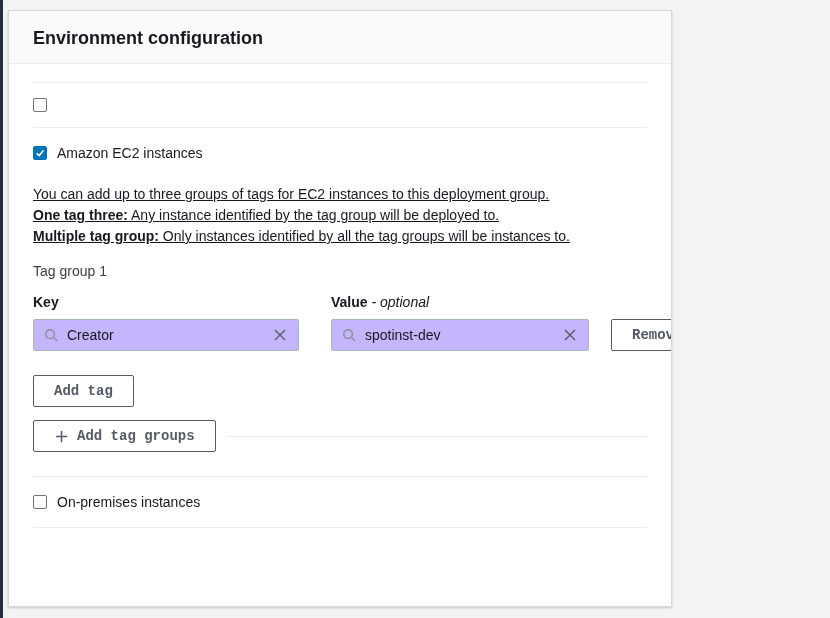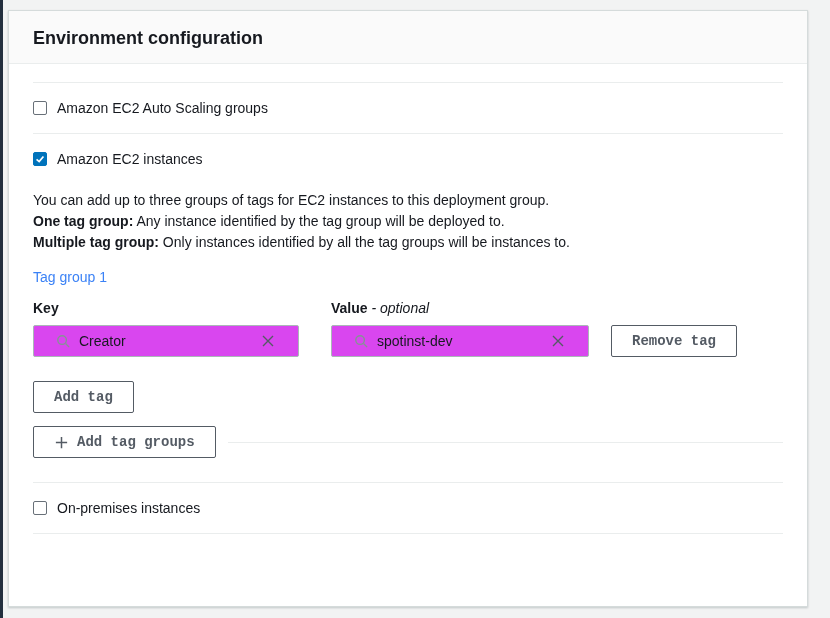--- a/index.html
+++ b/index.html
@@ -10,21 +10,21 @@
     font-family: "Liberation Sans", sans-serif;
     font-size: 14px; color: #16191f;
     position: relative; overflow: hidden;
   }
   .nav-strip {
     position: absolute; left: 0; top: 0;
     width: 3px; height: 618px; background: #232f3e;
   }
   .card {
     position: absolute; left: 8px; top: 10px;
-    width: 800px; height: 597px;
+    width: 664px; height: 597px;
     background: #ffffff;
     border: 1px solid #d5dbdb;
     box-shadow: 0 1px 2px 0 rgba(0,28,36,0.2);
     overflow: hidden;
   }
   .card-header {
     background: #fafafa;
     border-bottom: 1px solid #eaeded;
     padding: 17px 24px 14px 24px;
   }
@@ -40,29 +40,29 @@
   .checkbox {
     width: 14px; height: 14px; flex: 0 0 14px;
     border: 1px solid #687078; border-radius: 2px;
     background: #fff; margin-right: 10px;
     display: inline-flex; align-items: center; justify-content: center;
   }
   .checkbox svg { display: none; }
   .checkbox.checked { background: #0073bb; border-color: #0073bb; }
   .checkbox.checked svg { display: block; }
   .cb-label { line-height: 20px; }
-  .tag-intro { margin: 6px 0 16px 0; line-height: 21px; }
+  .tag-intro { margin: 6px 0 16px 0; line-height: 21px; text-decoration: underline; }
   .tag-intro b { font-weight: bold; }
-  .tag-group-title { margin-top: 14px; color: #3b82f6; line-height: 17px; }
+  .tag-group-title { margin-top: 14px; color: #404040; line-height: 17px; }
   .tag-form { display: flex; align-items: flex-start; margin-top: 14px; }
   .field-label { font-weight: bold; margin-bottom: 8px; line-height: 17px; }
   .field-label i { font-weight: normal; font-style: italic; }
   .input-wrap {
     height: 32px; border: 1px solid #aab7b8; border-radius: 2px;
-    background: #d946ef; display: flex; align-items: center; padding: 0 22px;
+    background: #c4b5fd; display: flex; align-items: center; padding: 0 10px;
   }
   .key-col .input-wrap { width: 266px; }
   .value-col { margin-left: 32px; }
   .value-col .input-wrap { width: 258px; }
   .input-wrap input {
     flex: 1; border: none; outline: none; padding: 0; margin: 0 8px;
     font-family: "Liberation Sans", sans-serif; font-size: 14px; color: #16191f;
     background: transparent; min-width: 0;
   }
   .icon-btn { background: none; border: none; padding: 0; cursor: pointer;
@@ -94,37 +94,36 @@
 
   <div class="card-body">
 
 
     <div class="divider"></div>
 
     <div class="checkbox-row">
       <span class="checkbox">
         
       </span>
-      <span class="cb-label">Amazon EC2 Auto Scaling groups</span>
     </div>
 
     <div class="divider"></div>
 
     <div class="checkbox-row">
       <span class="checkbox checked">
         <svg viewBox="0 0 14 14" width="12" height="12">
             <path d="M3 7.5 L6 10 L11 4" stroke="#ffffff" stroke-width="2" fill="none"></path>
           </svg>
       </span>
       <span class="cb-label">Amazon EC2 instances</span>
     </div>
 
     <p class="tag-intro">
       <span>You can add up to three groups of tags for EC2 instances to this deployment group.</span><br>
-      <b>One tag group:</b><span> Any instance identified by the tag group will be deployed to.</span><br>
+      <b>One tag three:</b><span> Any instance identified by the tag group will be deployed to.</span><br>
       <b>Multiple tag group:</b><span> Only instances identified by all the tag groups will be instances to.</span>
     </p>
 
     <div class="tag-group-title">Tag group 1</div>
 
     <div class="tag-form">
 
       <div class="key-col">
         <div class="field-label">Key</div>
         <div class="input-wrap">

